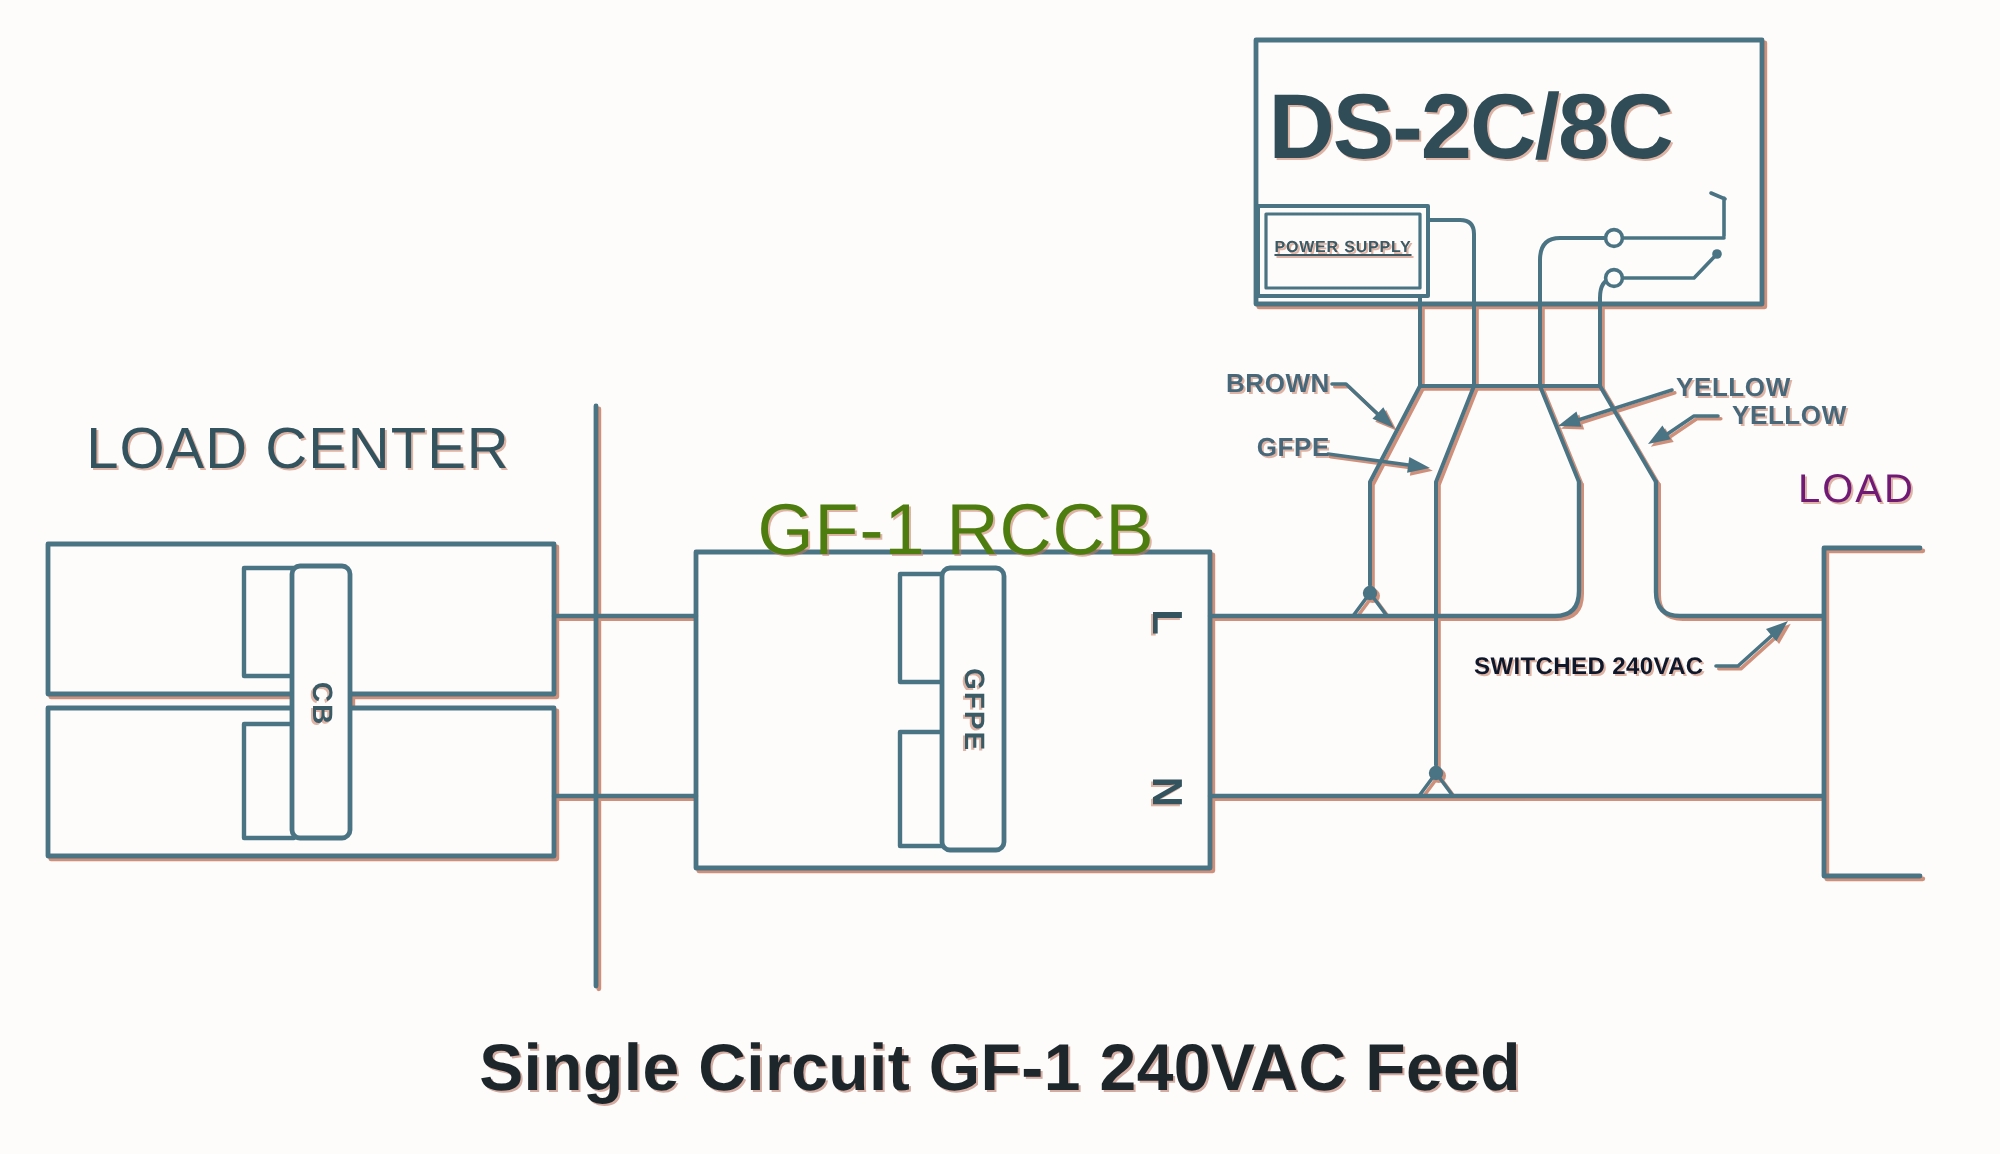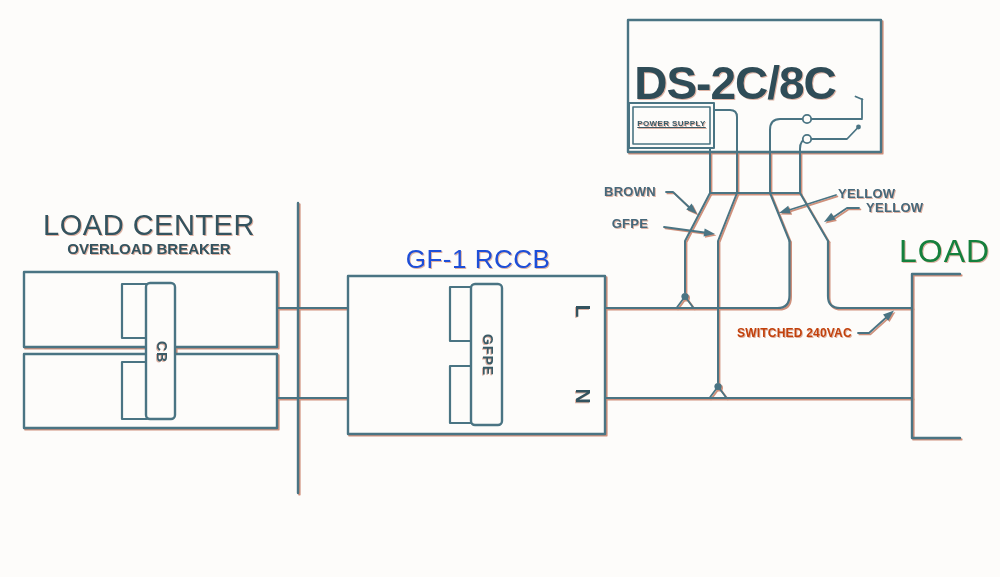--- a/index.html
+++ b/index.html
@@ -9,29 +9,29 @@
   }
   #art-svg{position:absolute;left:0;top:0;}
   use.pass{fill:none;}
   use.art-shadow{stroke:#c4765c;color:#c4765c;transform:translate(1.4px,1.4px);opacity:.8;}
   use.art-main{stroke:#4a7483;color:#4a7483;}
   .lbl{
     position:absolute;color:#3a5a66;white-space:nowrap;
     text-shadow:1px 1px 0 rgba(196,118,92,.55);line-height:1.1;
   }
   .ctr{text-align:center;}
-  .rt{text-align:center;}
+  .rt{text-align:right;}
   .ds-title{font-size:46px;font-weight:bold;letter-spacing:-1px;color:#2f4c57;}
   .ps-lbl{font-size:8px;font-weight:bold;letter-spacing:.4px;text-decoration:underline;}
   .wire-lbl{font-size:13px;font-weight:bold;letter-spacing:.3px;color:#47687a;}
-  .sw-lbl{font-size:12px;font-weight:bold;letter-spacing:.2px;color:#c2410c;}
+  .sw-lbl{font-size:12px;font-weight:bold;letter-spacing:.2px;color:#0f172a;}
   .lc-title{font-size:29px;letter-spacing:.5px;color:#33535f;}
   .lc-sub{font-size:15px;font-weight:bold;color:#33535f;}
-  .gf-title{font-size:26px;letter-spacing:.5px;color:#1d4ed8;}
-  .load-lbl{font-size:32px;letter-spacing:1px;color:#15803d;}
+  .gf-title{font-size:36px;letter-spacing:.5px;color:#4d7c0f;}
+  .load-lbl{font-size:20px;letter-spacing:1px;color:#701a75;}
   .term-lbl{font-size:21px;font-weight:bold;color:#33535f;}
   .brk-lbl{font-size:14px;font-weight:bold;letter-spacing:1px;color:#3a5a66;}
   .rot{transform:translate(-50%,-50%) rotate(90deg);}
   .caption{
     position:absolute;left:0;top:515px;width:1000px;text-align:center;
     font-size:33px;font-weight:bold;color:#1c262b;letter-spacing:.2px;
     text-shadow:1px 1px 0 rgba(170,90,70,.5);
   }
 </style>
 </head>
@@ -111,36 +111,36 @@
 
         <path d="M858,333 H869 L889,315" stroke-width="1.8" fill="none"></path>
         <path d="M0,0 L-11,-4 L-11,4 Z" transform="translate(894,310.5) rotate(-40)" fill="currentColor" stroke="none"></path>
       </g>
     </defs>
 
     <use href="#art" xlink:href="#art" class="pass art-shadow"></use>
     <use href="#art" xlink:href="#art" class="pass art-main"></use>
   </svg>
 
-  <div class="lbl ds-title ctr" style="left:630px;top:38px;width:210px;margin-top:20px;">DS-2C/8C</div>
+  <div class="lbl ds-title ctr" style="left:630px;top:38px;width:210px;">DS-2C/8C</div>
 
   <div class="lbl ps-lbl ctr" style="left:630px;top:120px;width:83px;">POWER SUPPLY</div>
 
   <div class="lbl wire-lbl rt" style="left:595px;top:185px;width:70px;">BROWN</div>
   <div class="lbl wire-lbl rt" style="left:595px;top:217px;width:70px;">GFPE</div>
   <div class="lbl wire-lbl" style="left:838px;top:187px;">YELLOW</div>
   <div class="lbl wire-lbl" style="left:866px;top:201px;">YELLOW</div>
 
   <div class="lbl lc-title ctr" style="left:28px;top:210px;width:242px;">LOAD CENTER</div>
-  <div class="lbl lc-sub ctr" style="left:28px;top:241px;width:242px;">OVERLOAD BREAKER</div>
 
   <div class="lbl gf-title ctr" style="left:358px;top:245px;width:240px;">GF-1 RCCB</div>
 
   <div class="lbl brk-lbl rot" style="left:161px;top:352px;">CB</div>
   <div class="lbl brk-lbl rot" style="left:487px;top:355px;">GFPE</div>
 
   <div class="lbl term-lbl rot" style="left:583px;top:311px;">L</div>
   <div class="lbl term-lbl rot" style="left:583px;top:396px;">N</div>
 
   <div class="lbl load-lbl" style="left:899px;top:234px;">LOAD</div>
   <div class="lbl sw-lbl" style="left:737px;top:327px;">SWITCHED 240VAC</div>
 
+  <div class="caption">Single Circuit GF-1 240VAC Feed</div>
 </div>
 
 </body></html>

